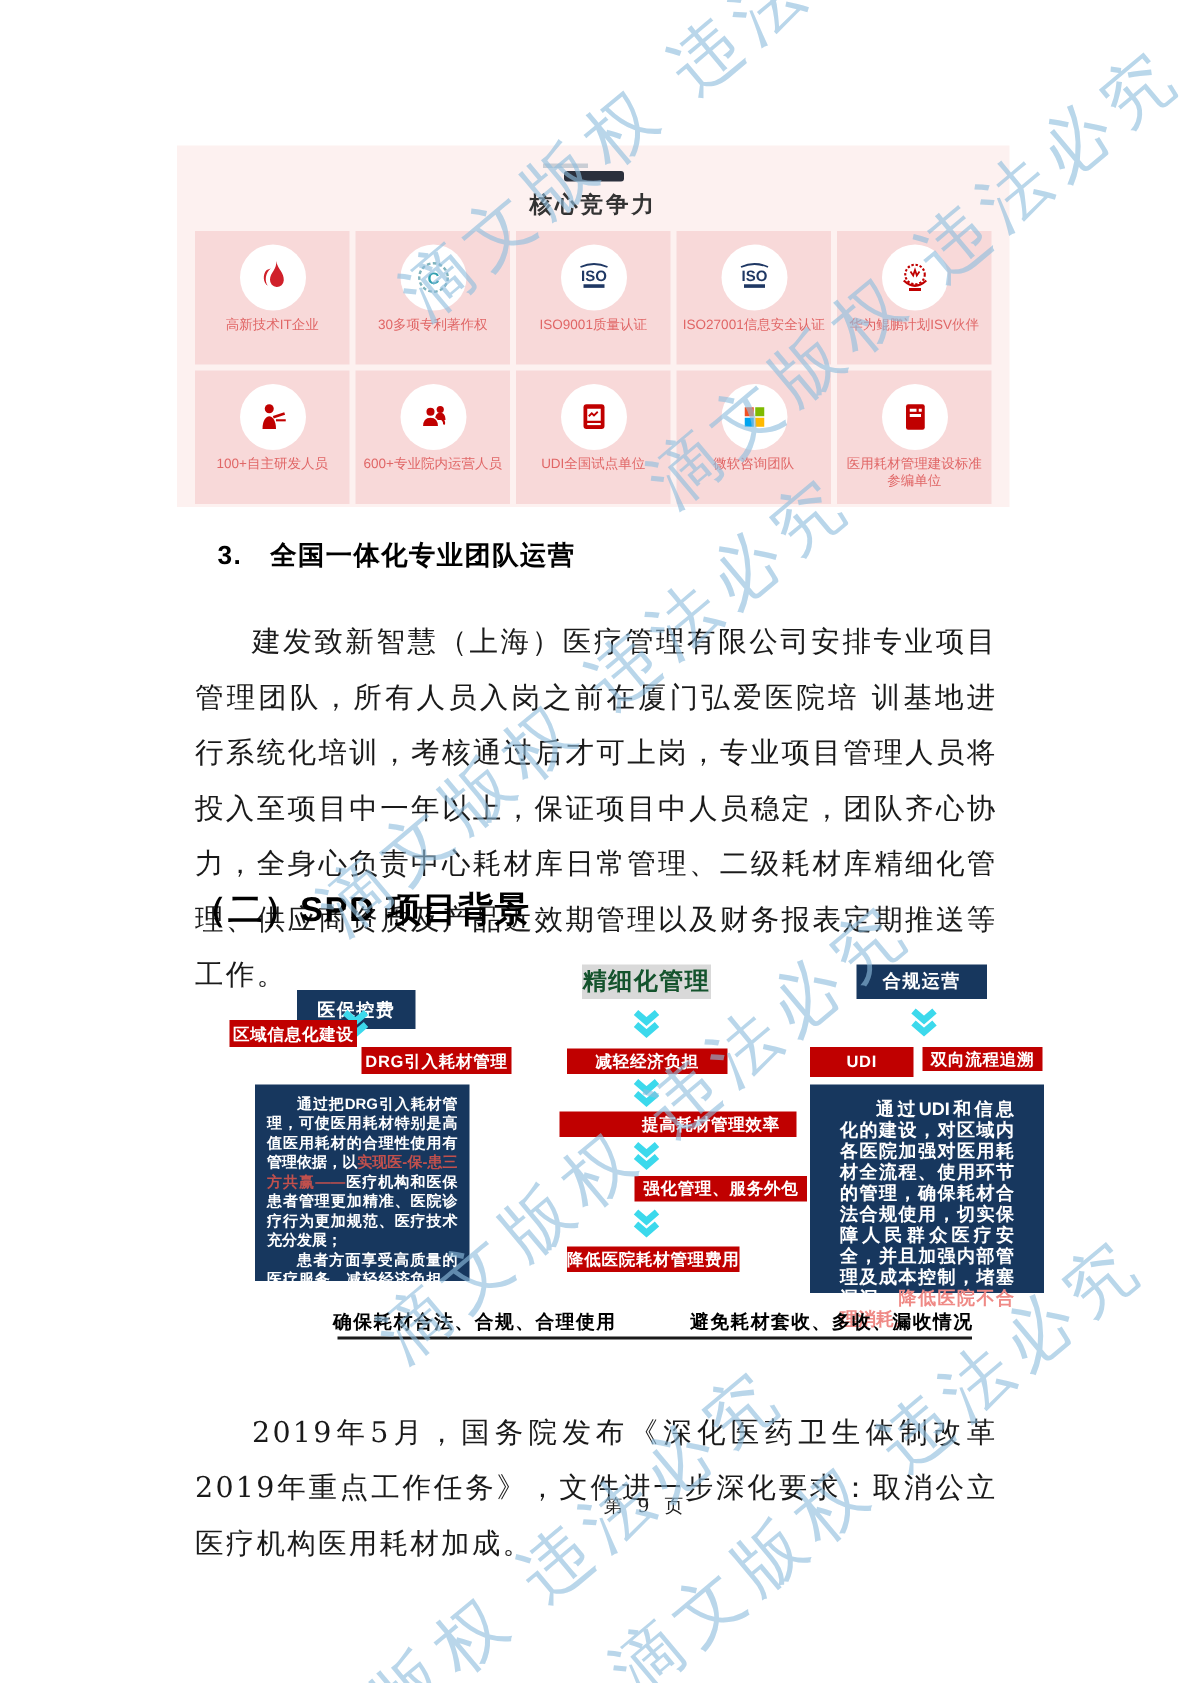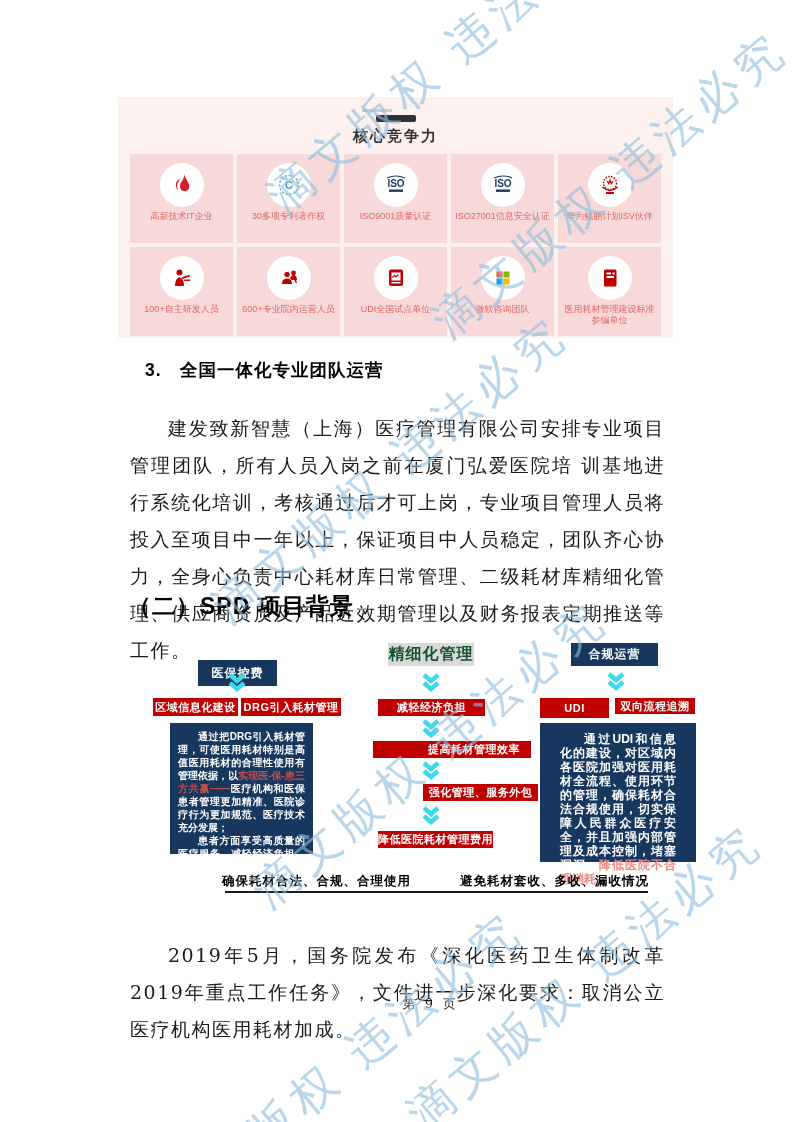--- a/index.html
+++ b/index.html
@@ -228,21 +228,21 @@
           <path d="M6 11 L13 17 L20 11" fill="none" stroke="#3cd9ec" stroke-width="4.5"></path>
         </svg>
     </span>
     <span class="chev" style="left:418px;top:805px;">
       <svg width="26" height="24" viewBox="0 0 26 24">
           <path d="M6 3 L13 9 L20 3" fill="none" stroke="#3cd9ec" stroke-width="4.5"></path>
           <path d="M6 11 L13 17 L20 11" fill="none" stroke="#3cd9ec" stroke-width="4.5"></path>
         </svg>
     </span>
 
-    <div class="rbox" style="left:153px;top:698px;width:85px;height:18px;">区域信息化建设</div>
+    <div class="rbox" style="left:153px;top:680px;width:85px;height:18px;">区域信息化建设</div>
     <div class="rbox" style="left:241px;top:698px;width:100px;height:18px;">DRG引入耗材管理</div>
     <div class="detail d-left">
       <p><span>通过把DRG引入耗材管理，可使医用耗材特别是高值医用耗材的合理性使用有管理依据，以</span><span class="hl-dark">实现医-保-患三方共赢——</span><span>医疗机构和医保患者管理更加精准、医院诊疗行为更加规范、医疗技术充分发展；</span></p>
       <p>患者方面享受高质量的医疗服务，减轻经济负担，同时结算方式也更加便捷、准确。</p>
     </div>
 
     <div class="rbox" style="left:378px;top:699px;width:107px;height:17px;">减轻经济负担</div>
     <div class="rbox" style="left:373px;top:741px;width:114px;height:17px;padding-left:44px;">提高耗材管理效率</div>
     <div class="rbox" style="left:375px;top:784px;width:115px;height:17px;margin-left:48px;">强化管理、服务外包</div>
     <div class="rbox" style="left:378px;top:831px;width:115px;height:17px;">降低医院耗材管理费用</div>

